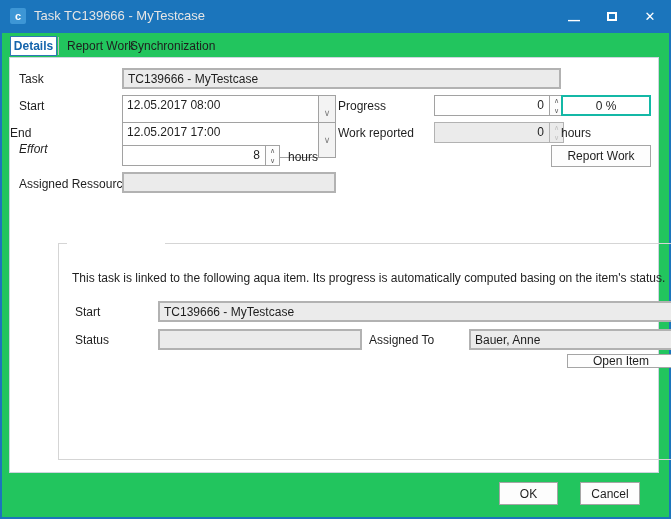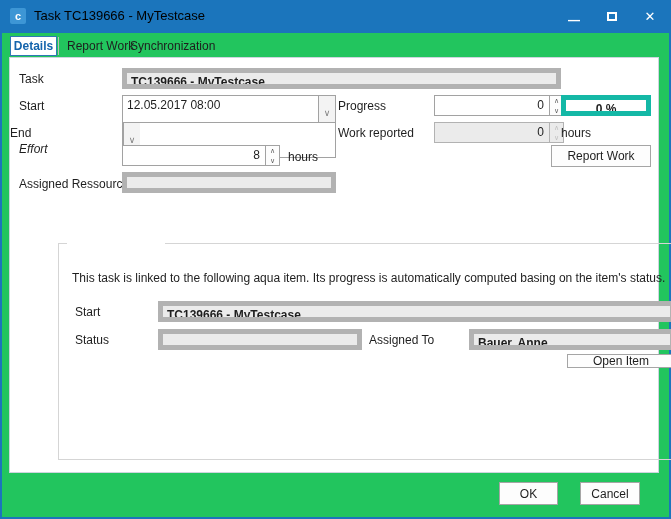--- a/index.html
+++ b/index.html
@@ -5,21 +5,21 @@
   * { margin:0; padding:0; box-sizing:border-box; }
   html,body { background:#fff; }
   body { font-family:"Liberation Sans","DejaVu Sans",sans-serif; font-size:12px; color:#1e1e1e; }
 
   .window { position:relative; width:671px; height:519px; background:#1b75bc; overflow:hidden; }
 
   
   .titlebar { position:absolute; left:0; top:0; width:100%; height:33px; background:#1b75bc; }
   .app-icon { position:absolute; left:10px; top:8px; width:16px; height:16px; background:#3d96d5;
               border-radius:2px; color:#fff; font-weight:bold; font-size:11px; line-height:16px; text-align:center; }
-  .title-text { position:absolute; left:34px; top:8px; color:#000000; font-size:13px; white-space:nowrap; }
+  .title-text { position:absolute; left:34px; top:8px; color:#e5e5e5; font-size:13px; white-space:nowrap; }
   .win-controls { position:absolute; right:10px; top:0; height:33px; display:flex; align-items:center; gap:16px; }
   .win-btn { width:22px; height:20px; display:flex; align-items:center; justify-content:center;
              color:#fff; font-size:12px; cursor:default; }
   .min-glyph { position:relative; top:3px; font-weight:bold; }
   .max-box { width:10px; height:9px; border:2px solid #fff; display:inline-block; }
   .close-glyph { font-size:13px; }
 
   
   .content { position:absolute; left:2px; top:33px; width:667px; height:484px; background:#22c55e; }
   
@@ -31,22 +31,22 @@
   .tab-sep { position:absolute; left:56px; top:4px; width:1px; height:18px; background:#bcbcbc; }
   .tab-plain { position:absolute; top:6px; color:#1e1e1e; white-space:nowrap; }
   .tab-report { left:65px; }
   .tab-sync { left:128px; }
 
   .tabpage { position:absolute; left:7px; top:24px; width:650px; height:416px; border:1px solid #cdd5de; background:#fff; }
   
 
   .lbl { position:absolute; white-space:nowrap; color:#1e1e1e; }
 
-  .field { position:absolute; height:21px; border:5px solid #14b8a6; background:#fff; line-height:19px;
-           padding-left:4px; white-space:nowrap; overflow:hidden;font-weight:bold; }
+  .field { position:absolute; height:21px; border:2px solid #14b8a6; background:#fff; line-height:19px;
+           padding-left:4px; white-space:nowrap; overflow:hidden; }
   .field.readonly { background:#ebebeb; border-color:#b2b2b2; }
   .field.center { text-align:center; padding:0; }
 
   .combo { position:absolute; height:36px; border:1px solid #a2a2a2; background:#fff; display:flex; }
   .combo-value { flex:1; line-height:19px; padding-left:4px; white-space:nowrap; overflow:hidden; }
   .combo-btn { width:17px; border-left:1px solid #a2a2a2; background:#f3f3f3; color:#7c7c7c;
                display:flex; align-items:center; justify-content:center; font-size:9px; }
 
   .spin { position:absolute; height:21px; border:1px solid #a2a2a2; background:#fff; display:flex; }
   .spin-value { flex:1; line-height:19px; padding-right:5px; text-align:right; }
@@ -108,20 +108,21 @@
         <span class="spin-value">0</span>
         <span class="spin-btns">
           <span class="spin-up">∧</span>
           <span class="spin-down">∨</span>
         </span>
       </div>
       <div class="field center" style="left:551px; top:37px; width:90px;">0 %</div>
 
       <div class="lbl" style="left:0; top:68px;">End</div>
       <div class="combo" style="left:112px; top:64px; width:214px;">
+        <span class="combo-value">12.05.2017 17:00</span>
         <span class="combo-btn">∨</span>
       </div>
       <div class="lbl" style="left:328px; top:68px;">Work reported</div>
       <div class="spin disabled" style="left:424px; top:64px; width:130px;">
         <span class="spin-value">0</span>
         <span class="spin-btns">
           <span class="spin-up">∧</span>
           <span class="spin-down">∨</span>
         </span>
       </div>

